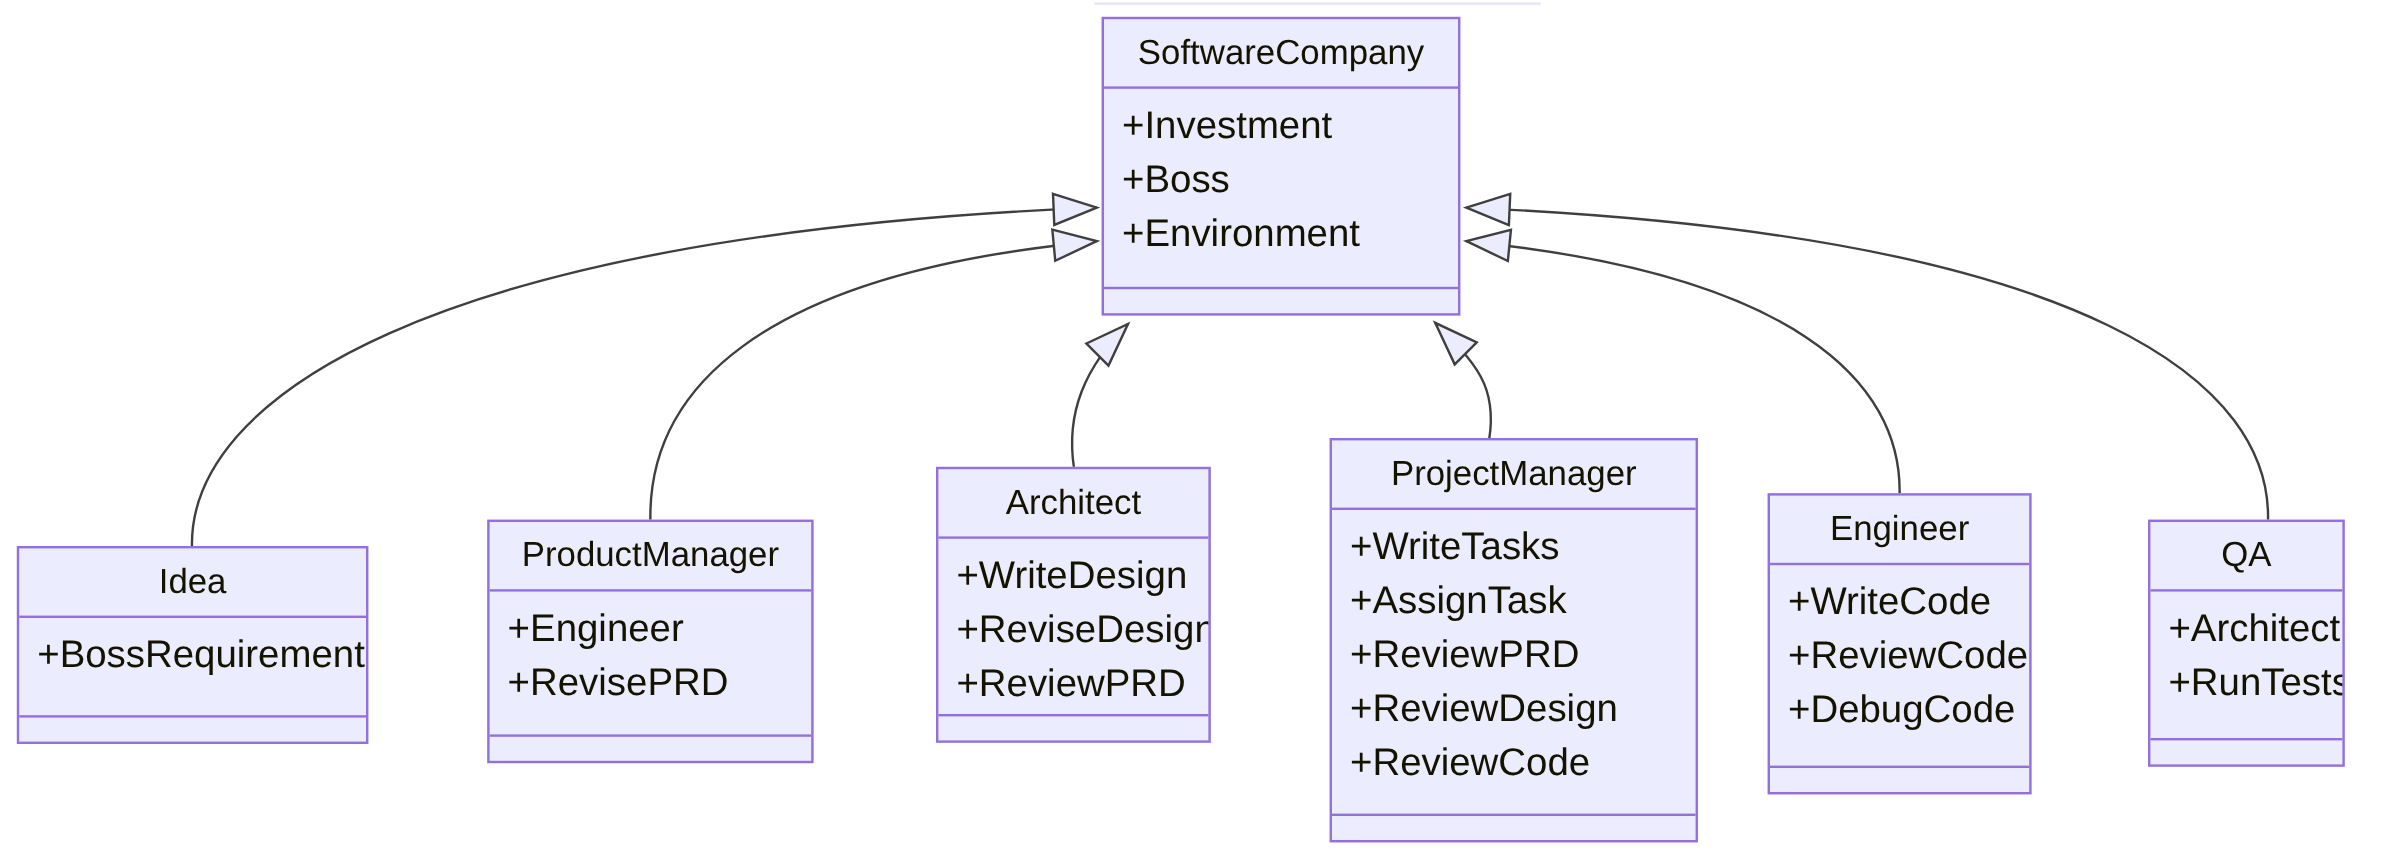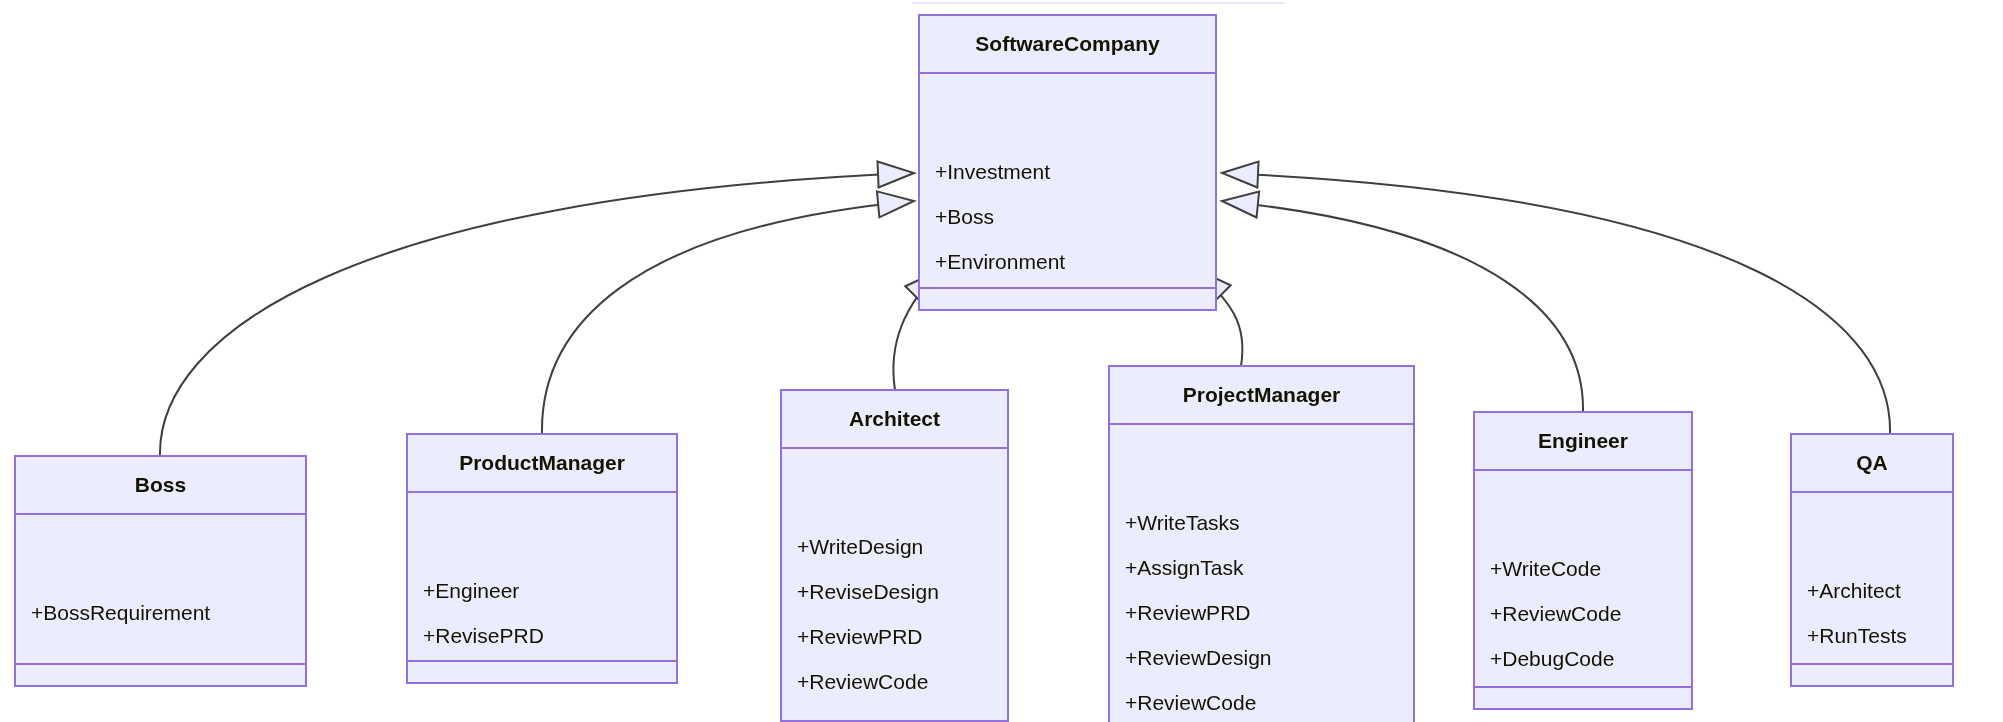--- a/index.html
+++ b/index.html
@@ -22,31 +22,30 @@
   .uml-class{
     position:absolute;
     background:var(--box-fill);
     border:2px solid var(--box-border);
     box-sizing:border-box;
     color:var(--text);
   }
   .uml-title{
     height:58px;
     display:flex;align-items:center;justify-content:center;
-    font-weight:700;font-size:21px;
+    font-weight:400;font-size:29px;
     border-bottom:2px solid var(--box-border);
     box-sizing:border-box;
   }
   .uml-members{
     box-sizing:border-box;
-    padding:27px 15px 0 15px;
-    font-size:21px;line-height:45px;
+    padding:8px 15px 0 15px;
+    font-size:32px;line-height:45px;
     border-bottom:2px solid var(--box-border);
     overflow:hidden;
-    margin-top:48px;
   }
   .uml-member{white-space:nowrap;}
   .uml-empty{height:20px;}
   .top-edge-line{
     position:absolute;left:912px;top:2px;width:372px;height:2px;
     background:#e6e4f8;
   }
 </style>
 </head>
 <body>
@@ -73,39 +72,39 @@
     <div class="uml-title">SoftwareCompany</div>
     <div class="uml-members" style="height:167px">
         <div class="uml-member">+Investment</div>
         <div class="uml-member">+Boss</div>
         <div class="uml-member">+Environment</div>
       </div>
     <div class="uml-empty"></div>
   </div>
 
   <div class="uml-class" style="left:14px;top:455px;width:293px">
-    <div class="uml-title">Boss</div>
-    <div class="uml-members" style="height:102px">
+    <div class="uml-title">Idea</div>
+    <div class="uml-members" style="height:83px">
         <div class="uml-member">+BossRequirement</div>
       </div>
     <div class="uml-empty"></div>
   </div>
 
   <div class="uml-class" style="left:406px;top:433px;width:272px">
     <div class="uml-title">ProductManager</div>
     <div class="uml-members" style="height:121px">
         <div class="uml-member">+Engineer</div>
         <div class="uml-member">+RevisePRD</div>
       </div>
     <div class="uml-empty"></div>
   </div>
 
   <div class="uml-class" style="left:780px;top:389px;width:229px">
     <div class="uml-title">Architect</div>
-    <div class="uml-members" style="height:225px">
+    <div class="uml-members" style="height:148px">
         <div class="uml-member">+WriteDesign</div>
         <div class="uml-member">+ReviseDesign</div>
         <div class="uml-member">+ReviewPRD</div>
         <div class="uml-member">+ReviewCode</div>
       </div>
     <div class="uml-empty"></div>
   </div>
 
   <div class="uml-class" style="left:1108px;top:365px;width:307px">
     <div class="uml-title">ProjectManager</div>

